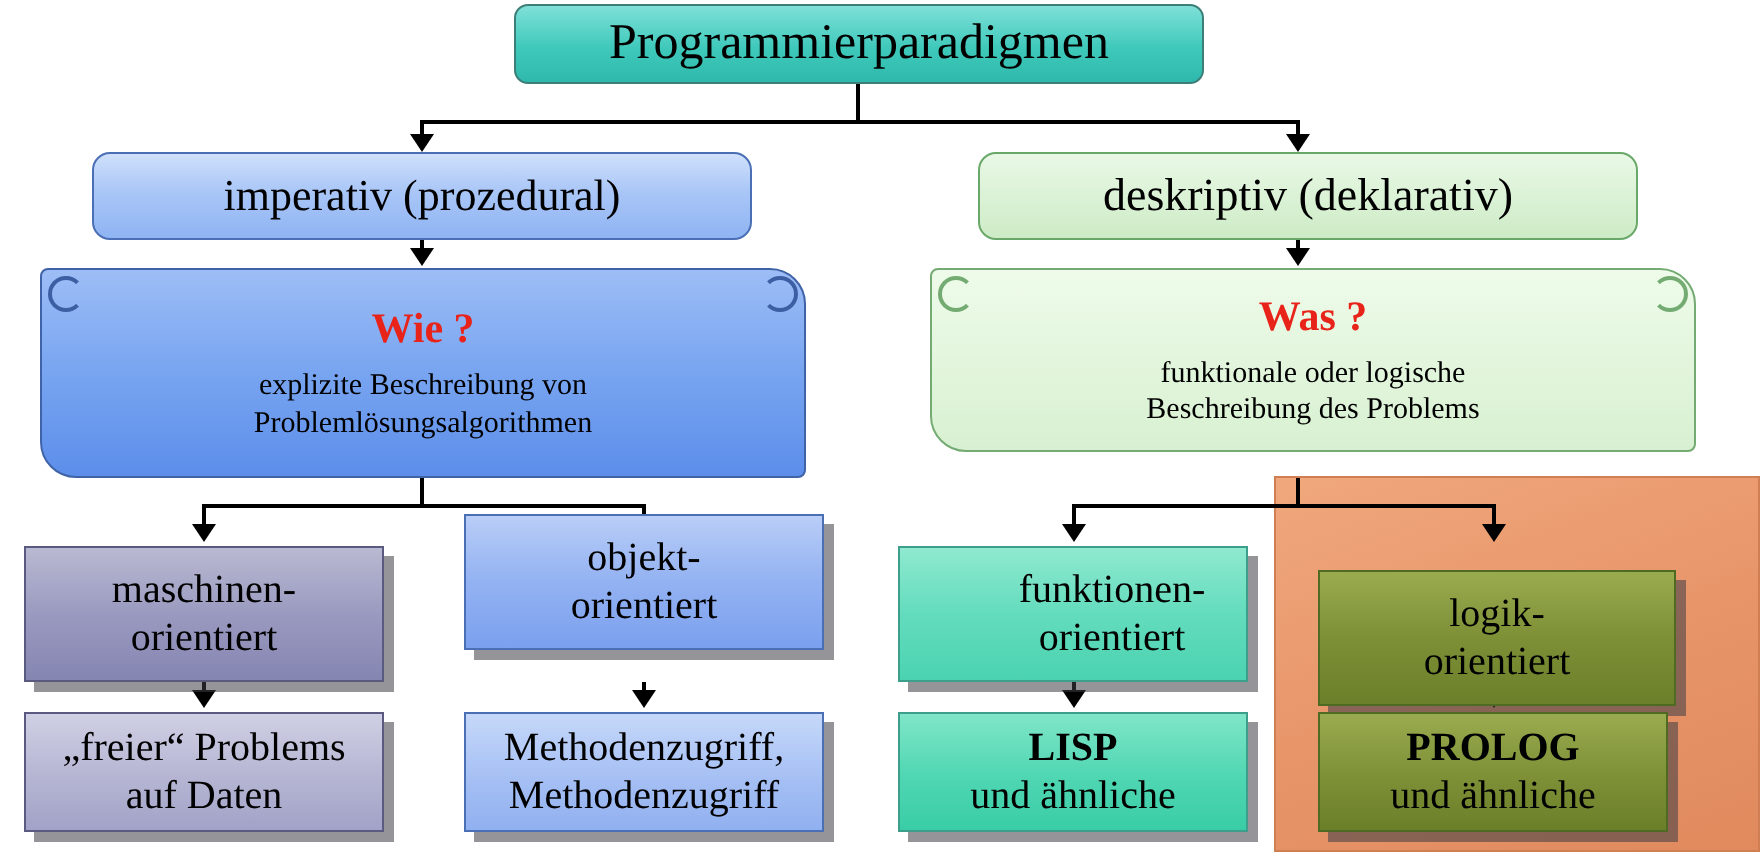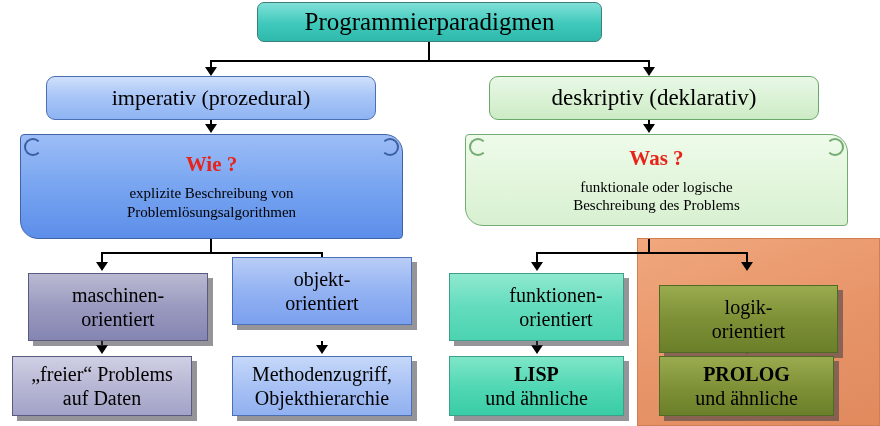--- a/index.html
+++ b/index.html
@@ -106,21 +106,21 @@
     display: flex;
     flex-direction: column;
     align-items: center;
     justify-content: center;
     text-align: center;
     font-size: 20px;
     line-height: 1.2;
     box-shadow: 5px 5px 0 rgba(60,60,70,0.55);
   }
   #machine {
-    left: 28px; top: 273px; width: 180px; height: 68px;
+    left: 12px; top: 273px; width: 180px; height: 68px;
     border: 1px solid #5a5a80;
     background: linear-gradient(180deg, #b9b9d2 0%, #9a9ac0 50%, #8585b2 100%);
   }
   #object {
     left: 232px; top: 257px; width: 180px; height: 68px;
     border: 1px solid #4b6fb5;
     background: linear-gradient(180deg, #b9cdf7 0%, #93b2f2 50%, #7ba0ee 100%);
   }
   #freeaccess {
     left: 12px; top: 356px; width: 180px; height: 60px;
@@ -260,21 +260,21 @@
     <span class="line">orientiert</span>
   </div>
 
   <div class="box3d" id="freeaccess">
     <span class="line">„freier“ Problems</span>
     <span class="line">auf Daten</span>
   </div>
 
   <div class="box3d" id="methodaccess">
     <span class="line">Methodenzugriff,</span>
-    <span class="line">Objekthierarchie</span>
+    <span class="line">Methodenzugriff</span>
   </div>
 
   <div class="box3d" id="functional">
     <span class="line">funktionen-</span>
     <span class="line">orientiert</span>
   </div>
 
   <div class="box3d" id="lisp">
     <span class="line bold-line">LISP</span>
     <span class="line">und ähnliche</span>

